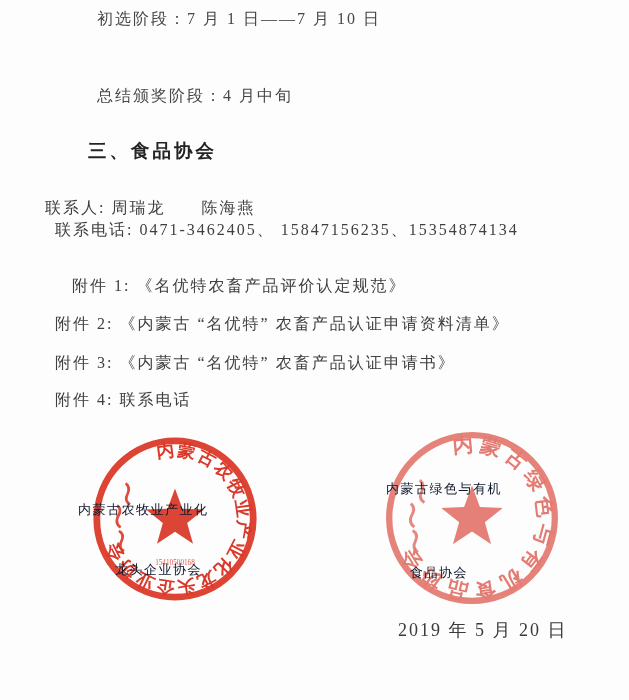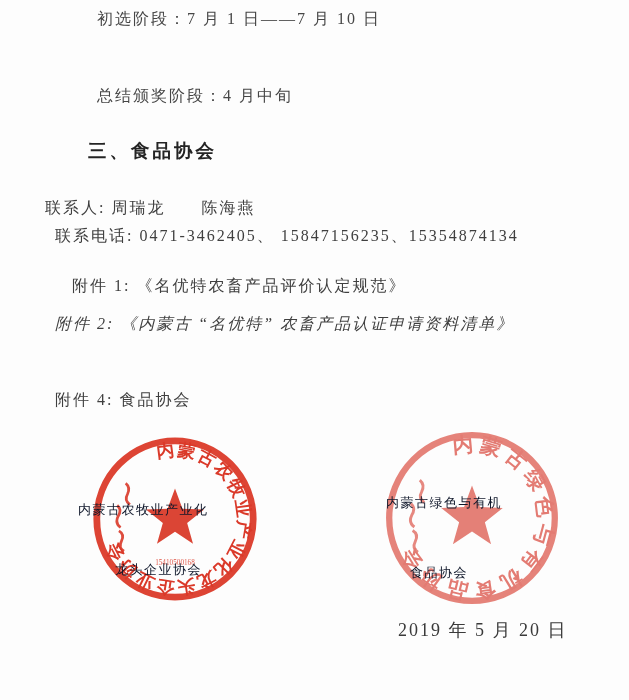--- a/index.html
+++ b/index.html
@@ -41,50 +41,51 @@
     letter-spacing:2px;
     color:#3a3a3a;
     white-space:pre;
   }
   
   #sched1{top:9px;left:97px;}
   #sched2{top:47px;left:97px;}
   #sched3{top:86px;left:97px;}
   #heading{top:138px;left:88px;}
   #contact{top:198px;left:45px;}
-  #phone{top:226px;left:55px;}
+  #phone{top:220px;left:55px;}
   #att1{top:276px;left:72px;}
-  #att2{top:314px;left:55px;font-style:italic;}
+  #att2{top:314px;left:55px;}
   #att3{top:353px;left:55px;}
   #att4{top:390px;left:55px;}
   #sealL{top:434px;left:90px;width:170px;height:170px;opacity:0.95;}
   #sealR{top:428px;left:382px;width:180px;height:180px;opacity:0.88;}
   #orgL1{top:501px;left:78px;}
   #orgL2{top:561px;left:115px;}
-  #orgR1{top:494px;left:386px;font-family:Liberation Mono, monospace;}
+  #orgR1{top:480px;left:386px;font-family:Liberation Mono, monospace;}
   #orgR2{top:564px;left:410px;}
   #dateline{top:618px;left:398px;}
   .ring-text{font-family:"Liberation Serif","DejaVu Serif",serif;font-weight:bold;}
 </style>
 </head>
 <body>
 
 <div class="page">
 
   <div class="line" id="sched1">初选阶段：7 月 1 日——7 月 10 日</div>
   <div class="line" id="sched3">总结颁奖阶段：4 月中旬</div>
 
   <div class="line heading" id="heading">三、食品协会</div>
 
   <div class="line body-line" id="contact">联系人: 周瑞龙　　陈海燕</div>
   <div class="line body-line" id="phone">联系电话: 0471-3462405、 15847156235、15354874134</div>
 
   <div class="line body-line" id="att1">附件 1: 《名优特农畜产品评价认定规范》</div>
   <div class="line body-line" id="att2">附件 2: 《内蒙古 “名优特” 农畜产品认证申请资料清单》</div>
-  <div class="line body-line" id="att4">附件 4: 食品协会</div>
+  <div class="line body-line" id="att3">附件 3: 《内蒙古 “名优特” 农畜产品认证申请书》</div>
+  <div class="line body-line" id="att4">附件 4: 联系电话</div>
 
   <div class="seal" id="sealL">
     <svg width="170" height="170" viewBox="0 0 200 200">
       <circle cx="100" cy="100" r="92" fill="none" stroke="#d92f1e" stroke-width="8" opacity="0.95"></circle>
       <path id="arcL" d="M 26,100 A 74,74 0 1 1 174,100 A 74,74 0 1 1 26,100" fill="none"></path>
       <text class="ring-text" font-size="21" letter-spacing="2" fill="#d92f1e">
         <textPath href="#arcL" startOffset="95">内蒙古农牧业产业化龙头企业协会</textPath>
       </text>
 
       <g stroke="#d92f1e" stroke-width="3.2" fill="none" opacity="0.9">

